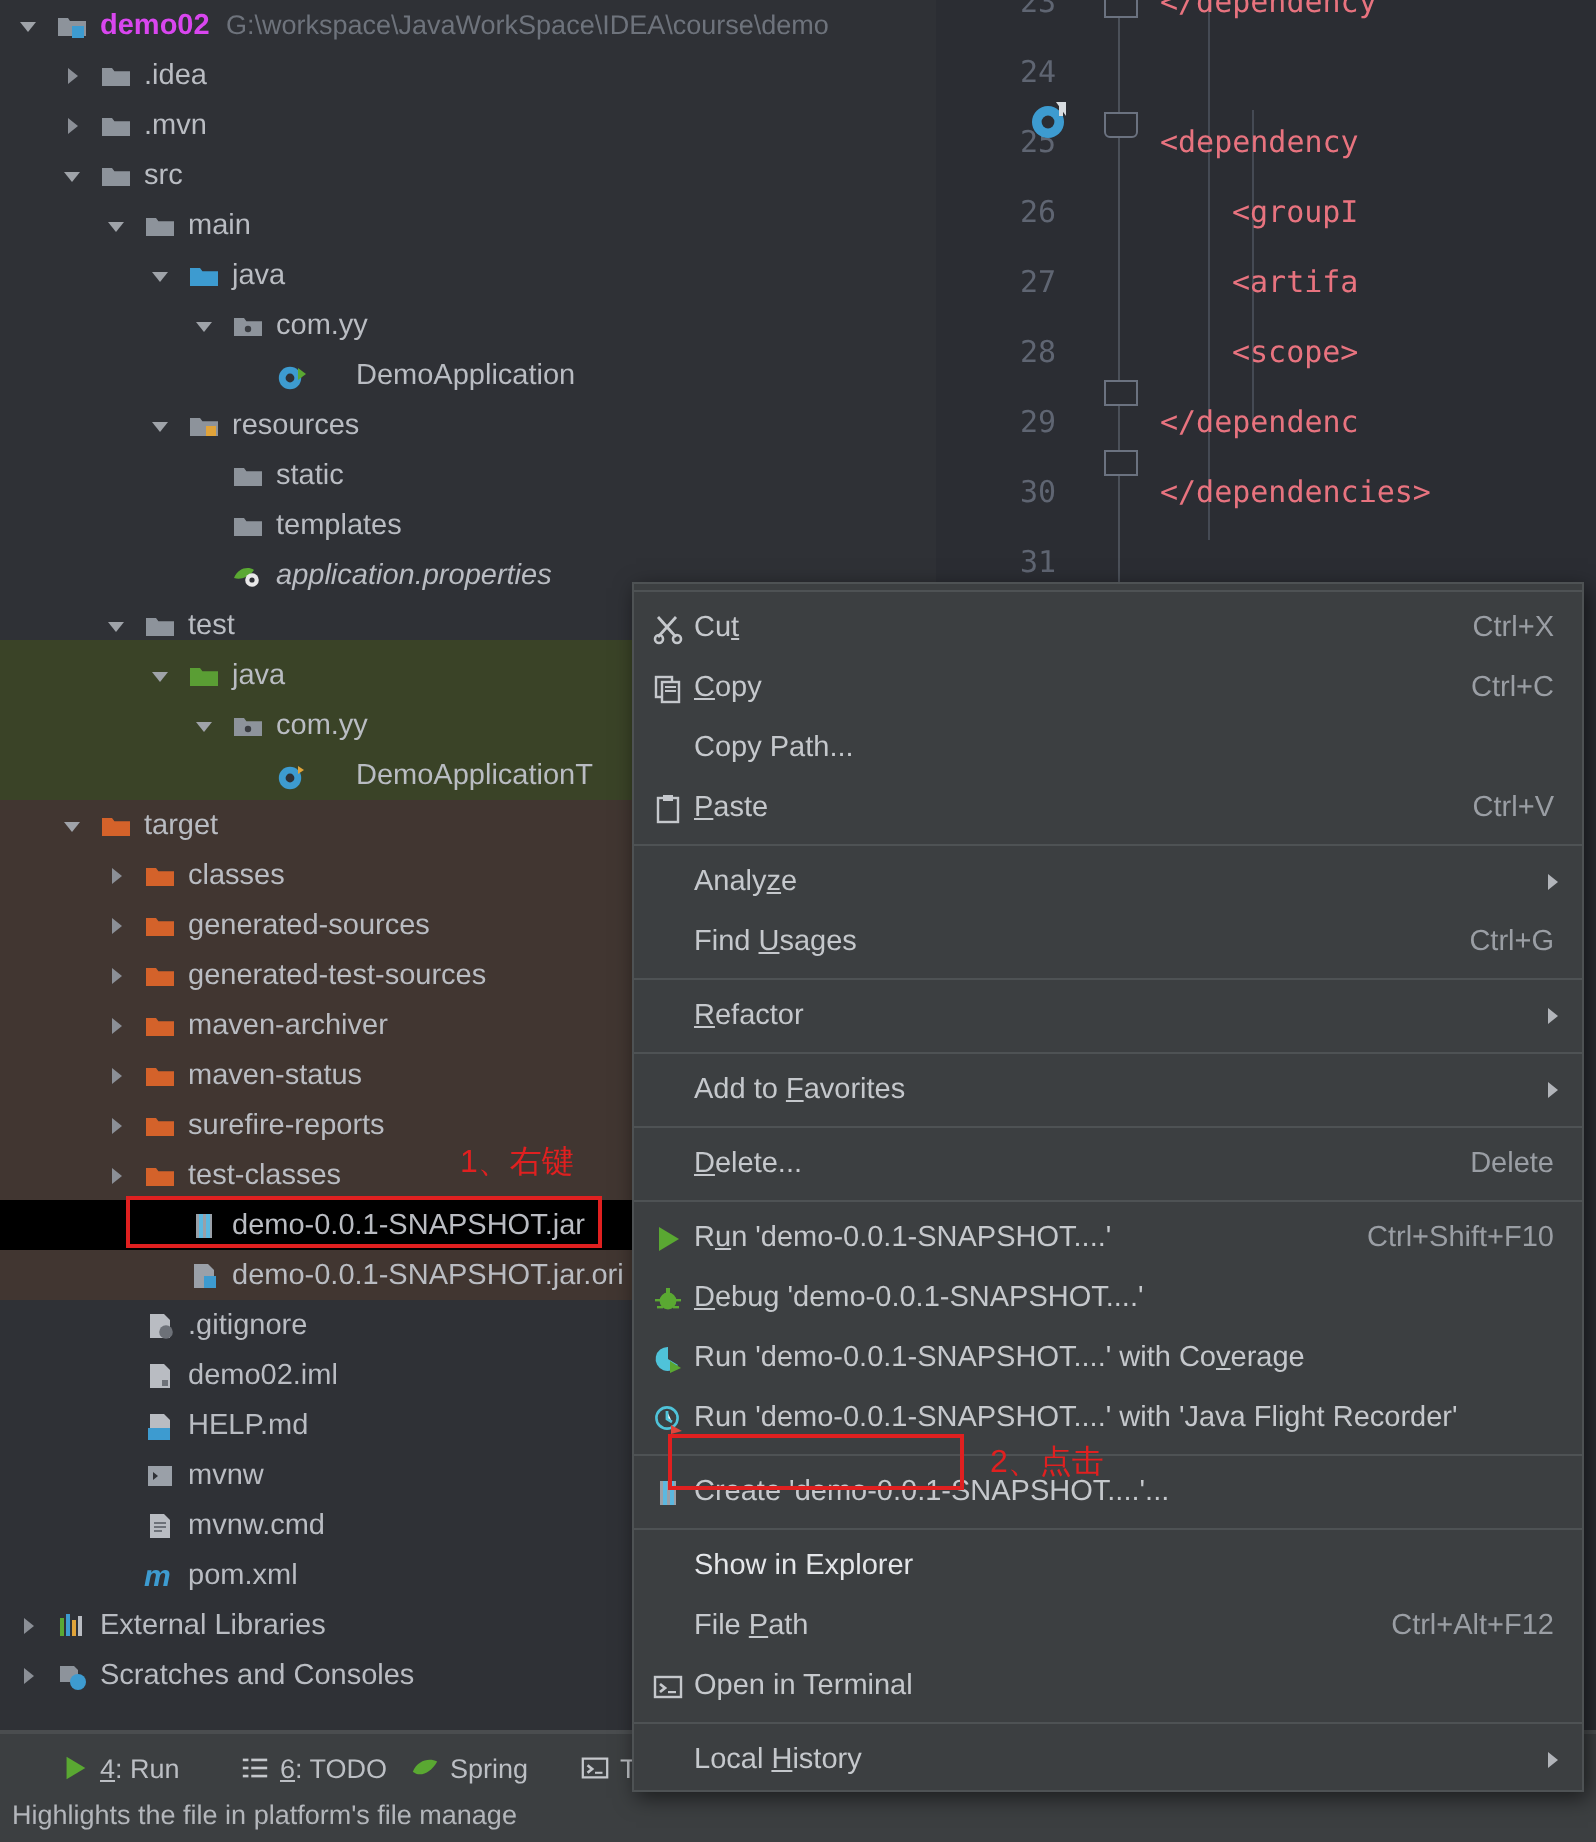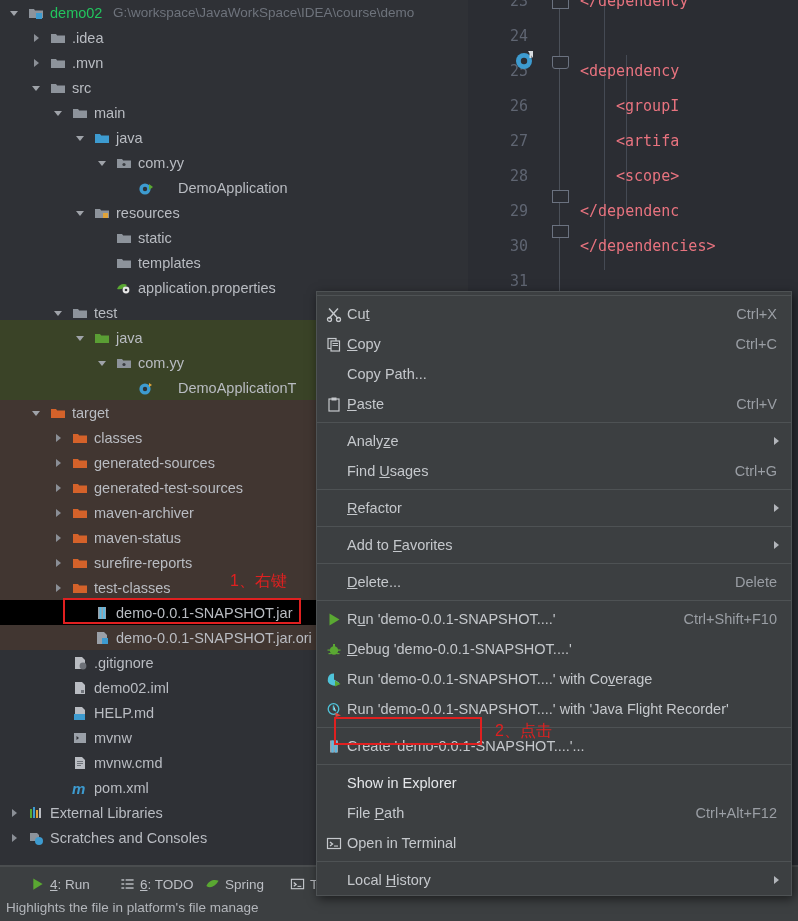--- a/index.html
+++ b/index.html
@@ -91,21 +91,21 @@
     width: 16px; height: 16px;
   }
   .tree-row .lbl {
     position: absolute;
     white-space: nowrap;
   }
   .zone-green { position: absolute; left: 0; width: 468px; background: #3a4327; }
   .zone-brown { position: absolute; left: 0; width: 468px; background: #413631; }
   .row-selected { background: #000000; }
   .path-text { color: #6e737c; font-size: 13.5px; }
-  .bold-name { font-weight: normal; color: #22c55e; }
+  .bold-name { font-weight: bold; color: #d946ef; }
 
   
   #context-menu {
     position: absolute;
     left: 316px; top: 291px;
     width: 474px;
     background: #3c3f41;
     border: 1px solid #4e5254;
     box-shadow: 2px 3px 10px rgba(0,0,0,0.55);
     z-index: 60;
@@ -330,21 +330,21 @@
             <path d="M1 4 L6 4 L7.2 5.6 L15 5.6 L15 13 L1 13 Z" fill="#8d939b"></path>
           </svg>
           <span class="lbl" style="left: 138px;">static</span>
         </div>
         <div class="tree-row" style="top: 250px;">
           <svg viewBox="0 0 16 16" class="ic" style="left: 116px;">
             <path d="M1 4 L6 4 L7.2 5.6 L15 5.6 L15 13 L1 13 Z" fill="#8d939b"></path>
           </svg>
           <span class="lbl" style="left: 138px;">templates</span>
         </div>
-        <div class="tree-row" style="top: 275px;">
+        <div class="tree-row" style="top: 275px; font-style: italic;">
           <svg viewBox="0 0 16 16" class="ic" style="left: 116px;">
             <path d="M1 9 C3 4, 8 3, 11 5 C8 9, 4 10, 1 9 Z" fill="#5aa832"></path>
             <circle cx="10" cy="10" r="3.4" fill="#e8e8e8"></circle>
             <circle cx="10" cy="10" r="1.3" fill="#2f3136"></circle>
           </svg>
           <span class="lbl" style="left: 138px;">application.properties</span>
         </div>
         <div class="tree-row" style="top: 300px;">
           <svg viewBox="0 0 12 12" class="arrow" style="left: 52px;">
             <path d="M2 4 L10 4 L6 9 Z" fill="#9fa3a9"></path>

